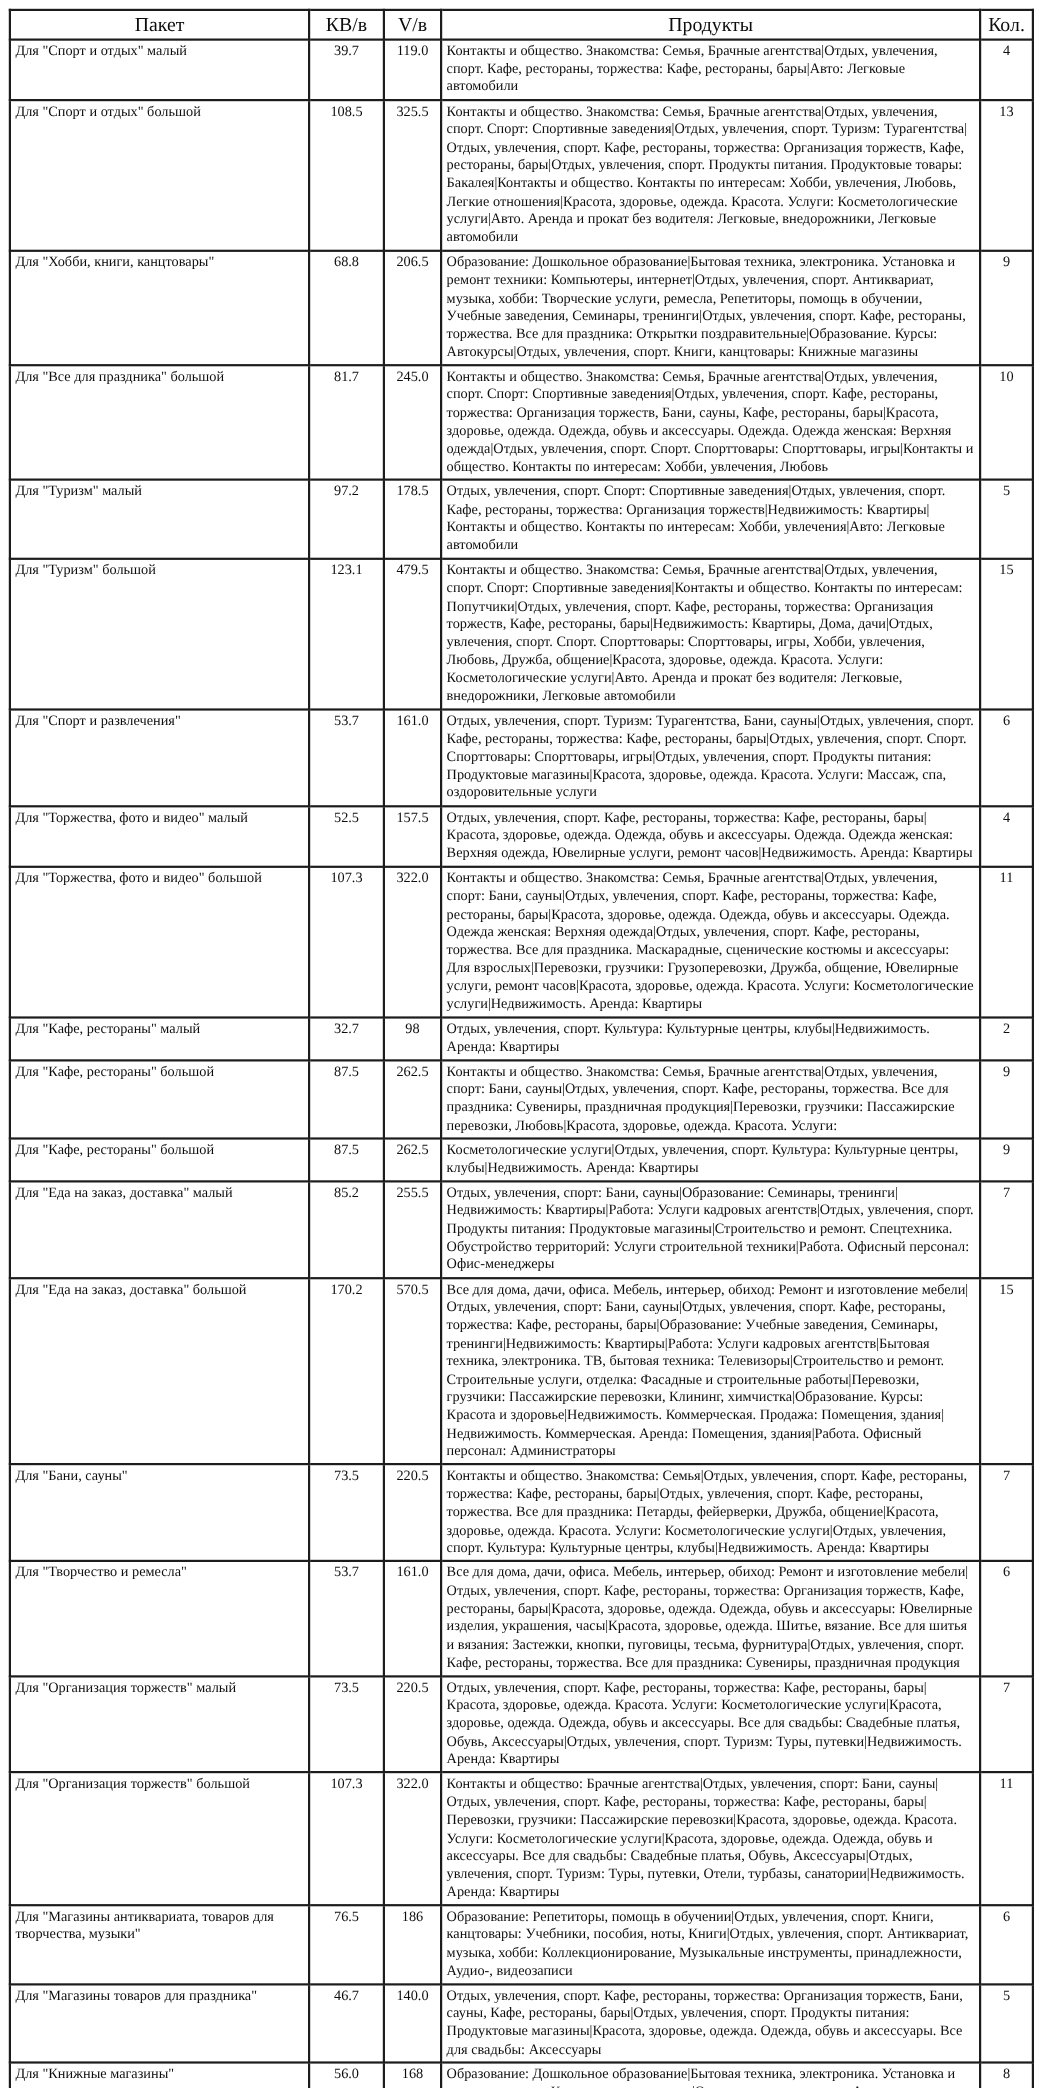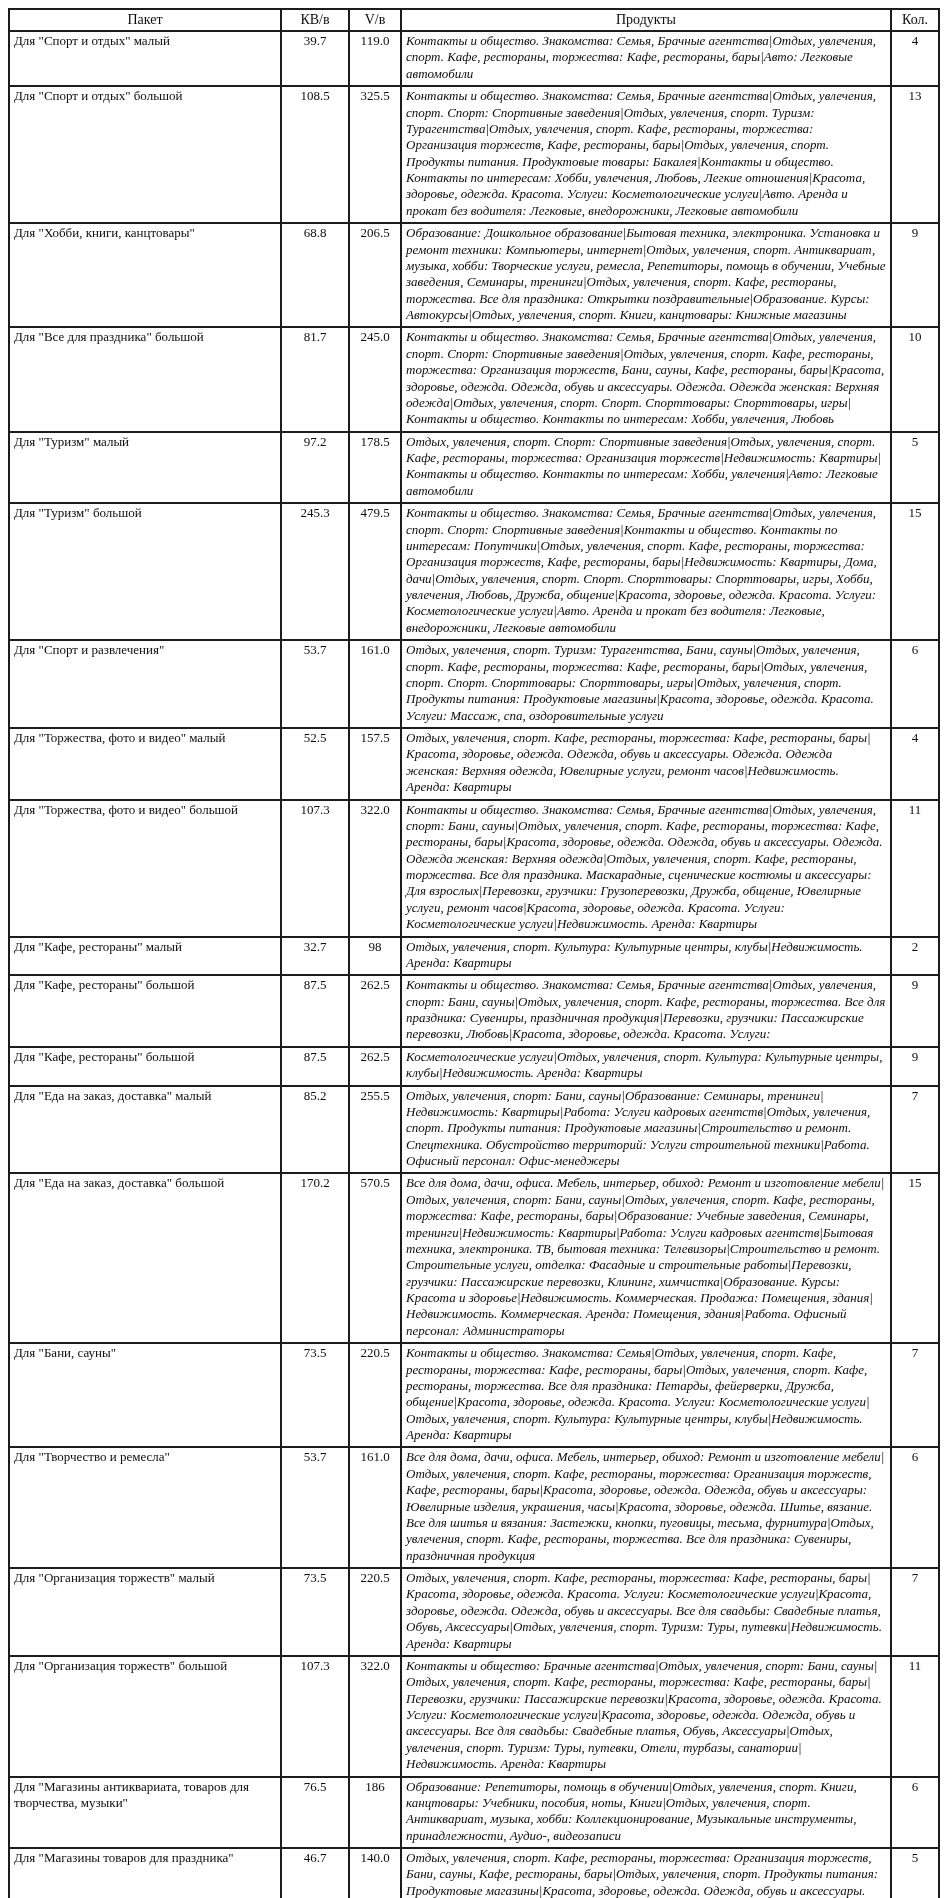--- a/index.html
+++ b/index.html
@@ -26,35 +26,35 @@
     border: 2px solid #1c1c1c;
     vertical-align: top;
     font-size: 13px;
     line-height: 1.26;
     padding: 1px 4px 3px 4px;
     overflow: hidden;
     word-wrap: break-word;
   }
   table.pkg-table th {
     font-weight: normal;
-    font-size: 14px;
+    font-size: 18px;
     text-align: center;
     padding: 2px 4px;
     line-height: 1.15;
   }
   col.c-name    { width: 272px; }
   col.c-kv      { width: 68px;  }
   col.c-v       { width: 52px;  }
   col.c-rubrics { width: 490px; }
   col.c-count   { width: 48px;  }
   td.cell-name    { text-align: left; }
   td.cell-kv,
   td.cell-v,
   td.cell-count  { text-align: center; }
-  td.cell-rubrics { text-align: left; font-style: italic; }
+  td.cell-rubrics { text-align: left; }
 </style>
 </head>
 <body>
 
 <div class="page">
   <table class="pkg-table">
     <colgroup>
       <col class="c-name">
       <col class="c-kv">
       <col class="c-v">
@@ -101,21 +101,21 @@
   </tr>
         <tr>
     <td class="cell-name">Для "Туризм" малый</td>
     <td class="cell-kv">97.2</td>
     <td class="cell-v">178.5</td>
     <td class="cell-rubrics">Отдых, увлечения, спорт. Спорт: Спортивные заведения|Отдых, увлечения, спорт. Кафе, рестораны, торжества: Организация торжеств|Недвижимость: Квартиры|Контакты и общество. Контакты по интересам: Хобби, увлечения|Авто: Легковые автомобили</td>
     <td class="cell-count">5</td>
   </tr>
         <tr>
     <td class="cell-name">Для "Туризм" большой</td>
-    <td class="cell-kv">245.3</td>
+    <td class="cell-kv">123.1</td>
     <td class="cell-v">479.5</td>
     <td class="cell-rubrics">Контакты и общество. Знакомства: Семья, Брачные агентства|Отдых, увлечения, спорт. Спорт: Спортивные заведения|Контакты и общество. Контакты по интересам: Попутчики|Отдых, увлечения, спорт. Кафе, рестораны, торжества: Организация торжеств, Кафе, рестораны, бары|Недвижимость: Квартиры, Дома, дачи|Отдых, увлечения, спорт. Спорт. Спорттовары: Спорттовары, игры, Хобби, увлечения, Любовь, Дружба, общение|Красота, здоровье, одежда. Красота. Услуги: Косметологические услуги|Авто. Аренда и прокат без водителя: Легковые, внедорожники, Легковые автомобили</td>
     <td class="cell-count">15</td>
   </tr>
         <tr>
     <td class="cell-name">Для "Спорт и развлечения"</td>
     <td class="cell-kv">53.7</td>
     <td class="cell-v">161.0</td>
     <td class="cell-rubrics">Отдых, увлечения, спорт. Туризм: Турагентства, Бани, сауны|Отдых, увлечения, спорт. Кафе, рестораны, торжества: Кафе, рестораны, бары|Отдых, увлечения, спорт. Спорт. Спорттовары: Спорттовары, игры|Отдых, увлечения, спорт. Продукты питания: Продуктовые магазины|Красота, здоровье, одежда. Красота. Услуги: Массаж, спа, оздоровительные услуги</td>
     <td class="cell-count">6</td>

